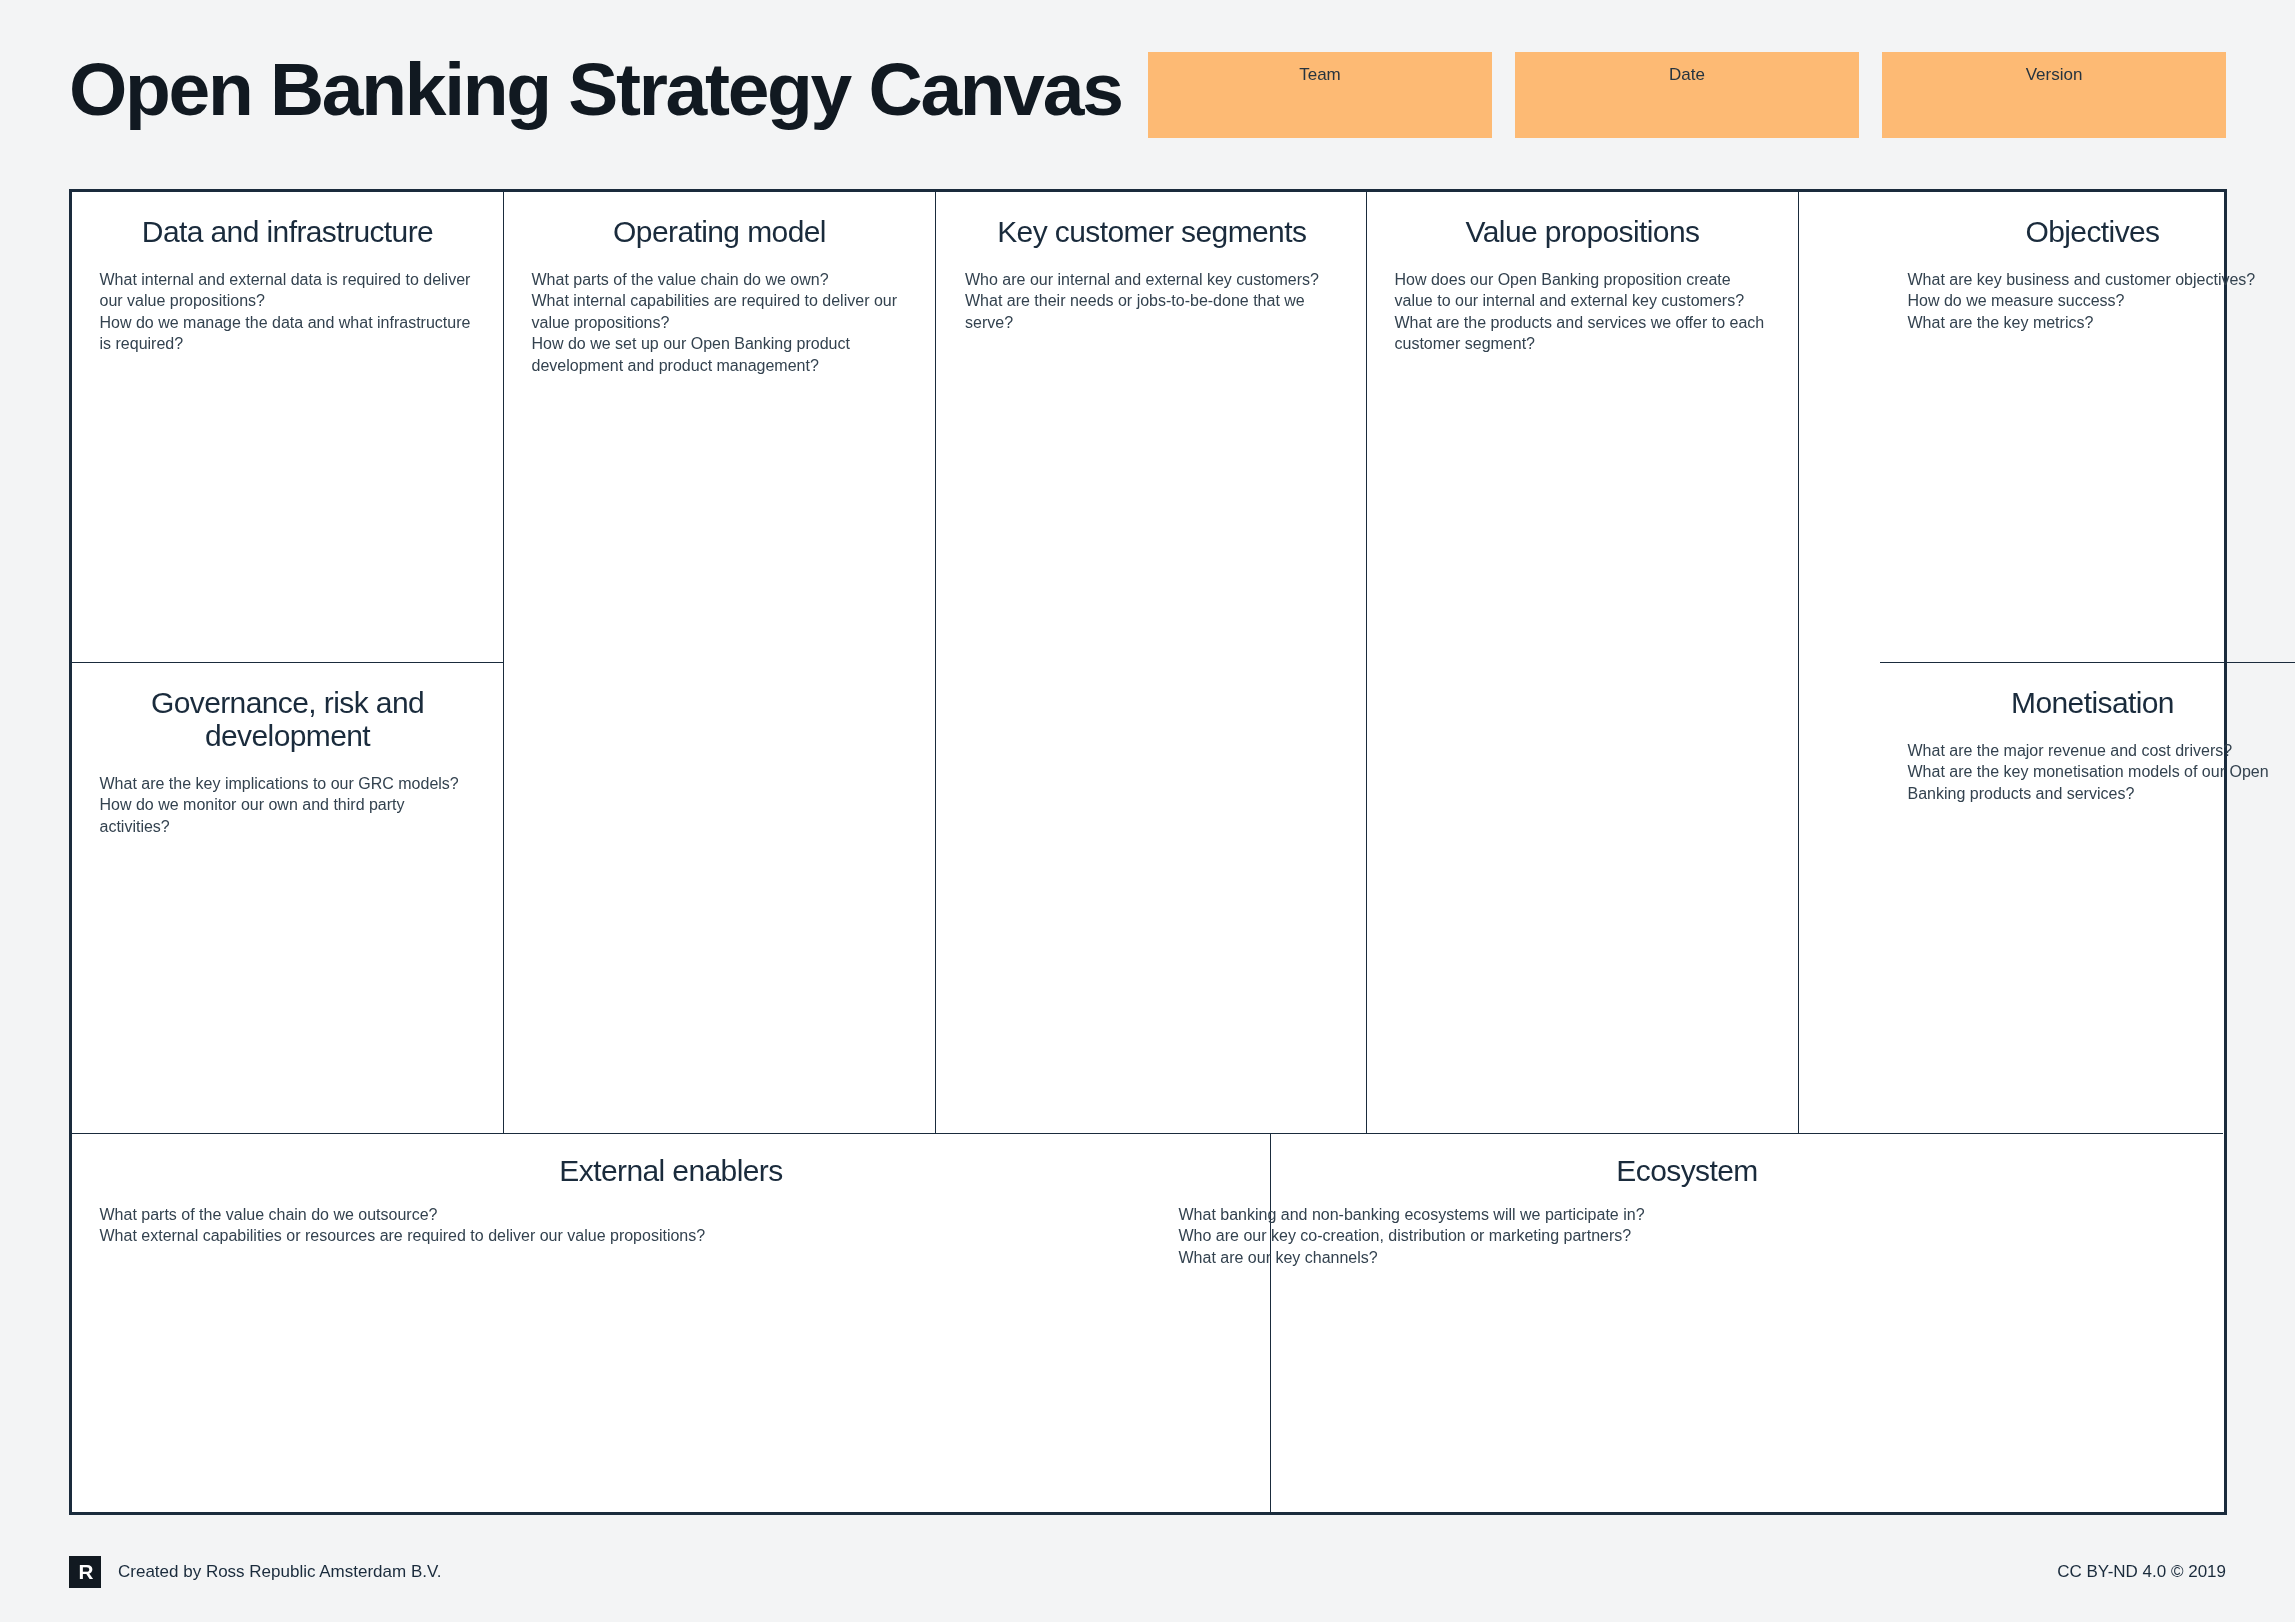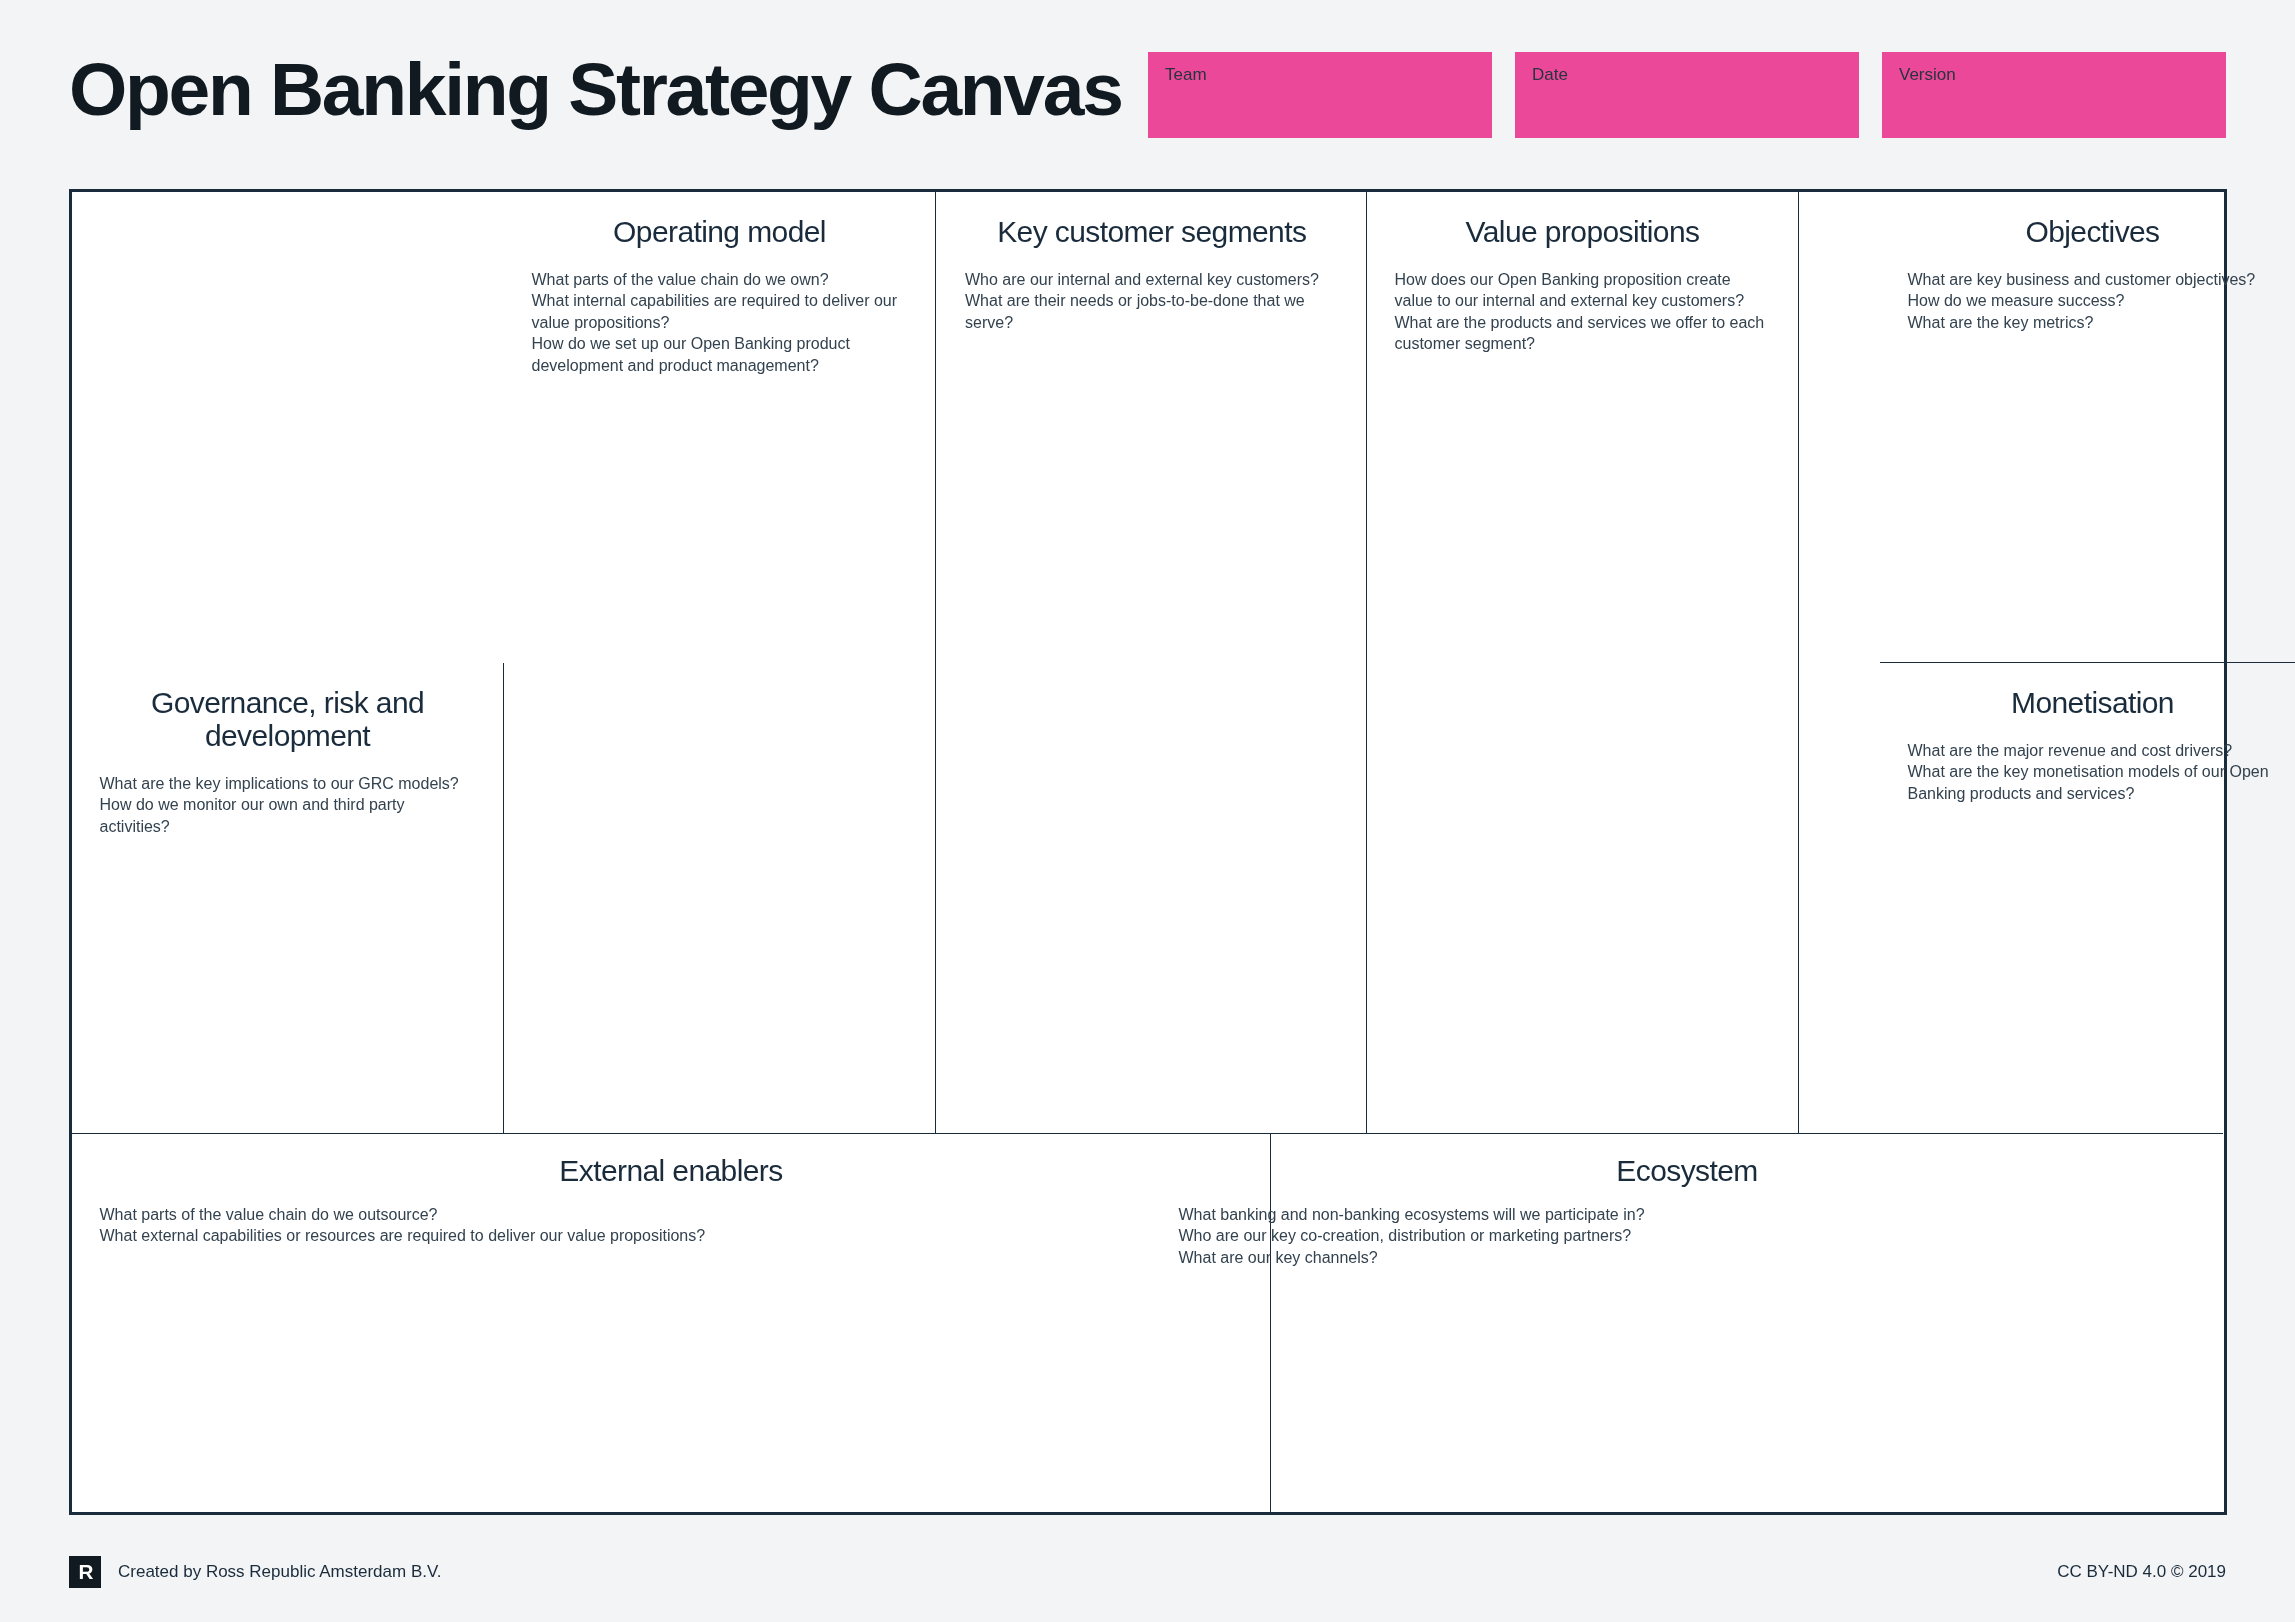--- a/index.html
+++ b/index.html
@@ -26,24 +26,25 @@
     font-weight: 800;
     letter-spacing: -2.3px;
     color: #111921;
     line-height: 1;
   }
   .meta-boxes {
     display: flex;
     gap: 23px;
   }
   .meta-box {
-    background: #ec4899;
+    background: #fdba74;
     width: 344px;
     height: 86px;
     padding: 12.6px 17px;
+    text-align: center;
   }
   .meta-label {
     font-size: 17px;
     color: #26343f;
   }
   .canvas {
     position: absolute;
     top: 189px;
     left: 69px;
     width: 2158px;
@@ -134,20 +135,24 @@
     </div>
     <div class="meta-box">
       <div class="meta-label">Version</div>
     </div>
   </div>
 </div>
 
 <div class="canvas">
 
   <div class="row-top">
+    <div class="cell c1 border-bottom">
+      <div class="h">Data and infrastructure</div>
+      <div class="p">What internal and external data is required to deliver our value propositions?<br>How do we manage the data and what infrastructure is required?</div>
+    </div>
     <div class="cell c2 tall">
       <div class="h">Operating model</div>
       <div class="p">What parts of the value chain do we own?<br>What internal capabilities are required to deliver our value propositions?<br>How do we set up our Open Banking product development and product management?</div>
     </div>
     <div class="cell c3 tall">
       <div class="h">Key customer segments</div>
       <div class="p">Who are our internal and external key customers?<br>What are their needs or jobs-to-be-done that we serve?</div>
     </div>
     <div class="cell c4 tall">
       <div class="h">Value propositions</div>

